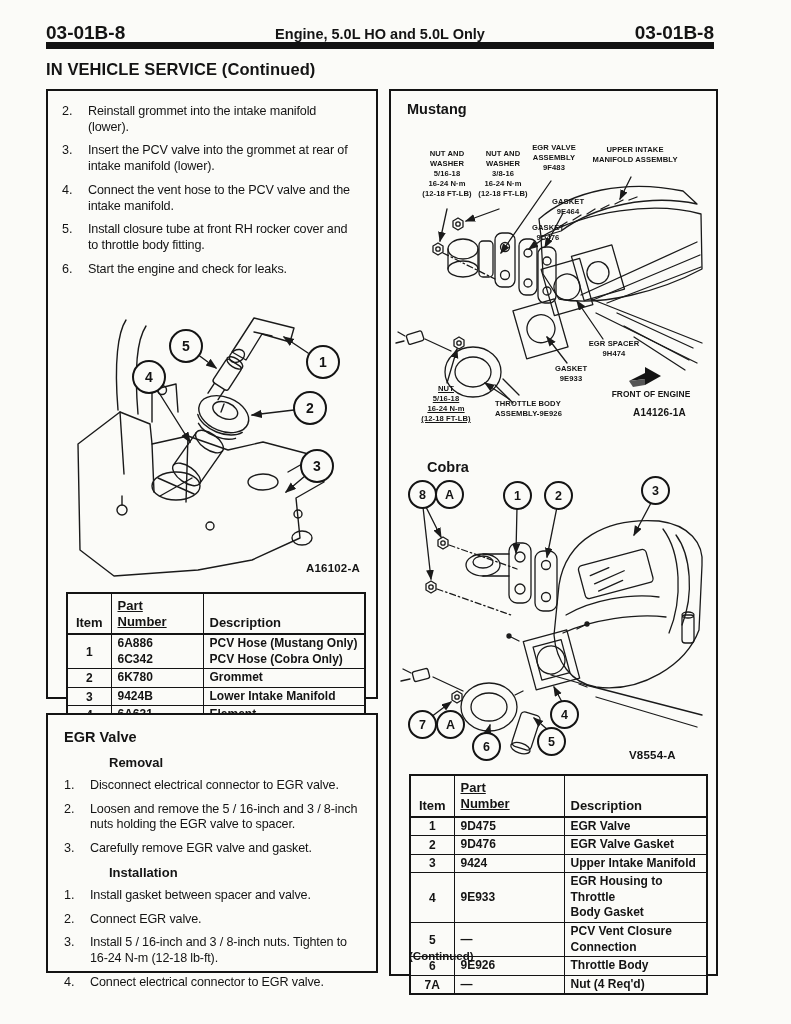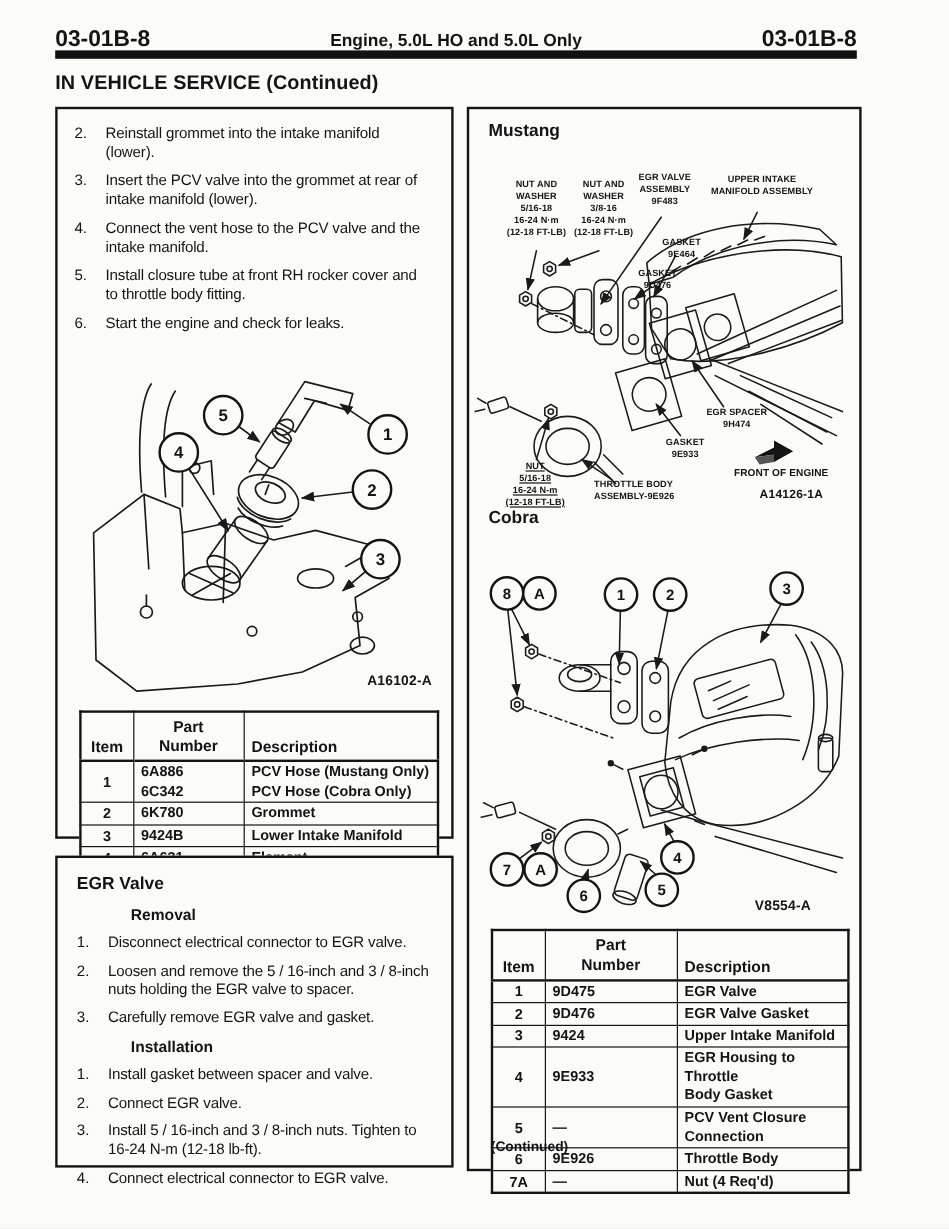--- a/index.html
+++ b/index.html
@@ -53,21 +53,21 @@
   
   .rtitle{position:absolute; left:16px; font-weight:bold; font-size:14.5px;}
   #mustang-diagram{position:absolute; left:0; top:46px; width:321px; height:296px;}
   #cobra-diagram{position:absolute; left:0; top:374px; width:321px; height:300px;}
 
   
   table.parts{border-collapse:collapse; border:2.5px solid #141414; font-weight:bold; background:#fbfbf8;}
   table.parts th, table.parts td{border:1.5px solid #141414; padding:1px 6px;}
   table.parts thead th{border-bottom:2.5px solid #141414; font-size:13px; padding-top:4px; padding-bottom:3px;}
   .th-item{vertical-align:bottom; text-align:center;}
-  .th-part{vertical-align:middle; text-align:center; white-space:pre-line; line-height:1.25;}
+  .th-part{vertical-align:middle; text-align:left; white-space:pre-line; line-height:1.25;text-decoration:underline;}
   .th-desc{vertical-align:bottom; text-align:left;}
   td.ti{text-align:center; font-size:12px;}
   td.tp{font-size:12px; line-height:1.3;}
   td.tdsc{font-size:12px; line-height:1.3;}
   #pcv-table{margin:6px 0 0 18px;}
   #pcv-table .c-item{width:44px;} #pcv-table .c-part{width:92px;} #pcv-table .c-desc{width:162px;}
   #egr-parts-table{position:absolute; left:18px; top:683px;}
   #egr-parts-table .c-item{width:44px;} #egr-parts-table .c-part{width:110px;} #egr-parts-table .c-desc{width:143px;}
   .continued{position:absolute; left:18px; top:859px; font-weight:bold; font-size:11.5px;}
 
@@ -370,21 +370,21 @@
       <div class="dlabel" style="left:27px;  top:247px; width:56px;text-decoration:underline;">NUT
 5/16-18
 16-24 N-m
 (12-18 FT-LB)</div>
       <div class="dlabel left" style="left:104px; top:262px; width:120px;">THROTTLE BODY
 ASSEMBLY-9E926</div>
       <div class="dlabel big" style="left:210px; top:252px; width:100px;">FRONT OF ENGINE</div>
       <div class="figid" style="left:242px; top:270px; font-size:10px;">A14126-1A</div>
     </div>
 
-    <div class="rtitle" style="top:333px;">Cobra</div>
+    <div class="rtitle" style="top:368px;margin-left:20px;">Cobra</div>
 
     <div class="diag" id="cobra-diagram">
       <svg class="art" width="321" height="300" viewBox="0 0 321 300" fill="none" stroke="#1a1a1a" stroke-width="1.3" stroke-linejoin="round" stroke-linecap="round">
         <defs>
           <marker id="ah3" markerWidth="9" markerHeight="8" refX="7" refY="3" orient="auto">
             <path d="M0 0 L8 3 L0 6 Z" fill="#1a1a1a" stroke="none"></path>
           </marker>
           <g id="nut3">
             <path d="M-5 -3 L0 -6 L5 -3 L5 3 L0 6 L-5 3 Z"></path>
             <circle r="2.2"></circle>

